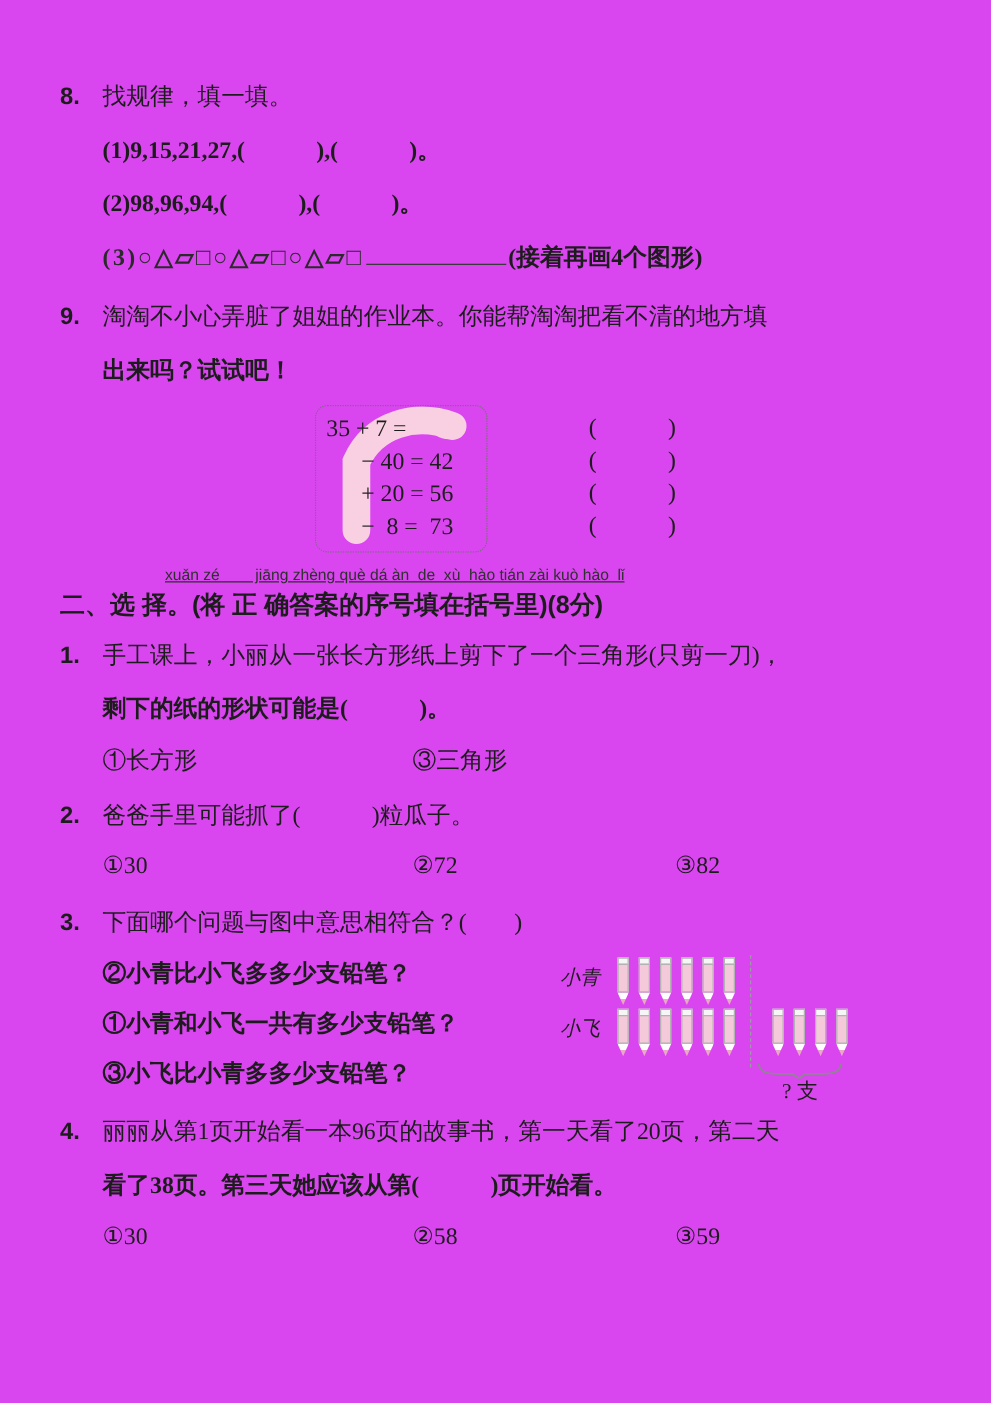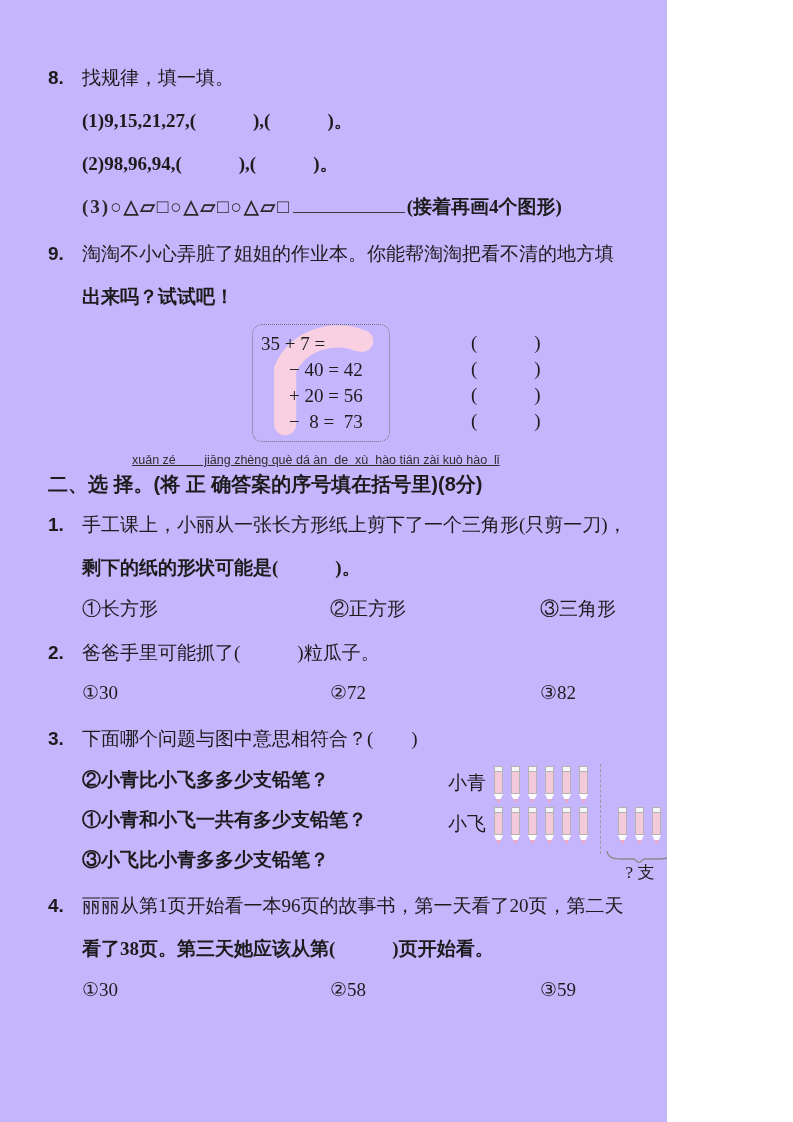--- a/index.html
+++ b/index.html
@@ -1,20 +1,20 @@
 <!DOCTYPE html>
 <html><head>
 <meta charset="utf-8">
 <style>
   html,body{margin:0;padding:0;background:#fff;}
   .page{
     position:relative;
-    width:667px;height:1122px;
+    width:793px;height:1122px;
     box-sizing:border-box;
-    background:#c4b5fd;
+    background:#d946ef;
     padding:52px 36px 0 48px;
     overflow:hidden;
     font-family:"Liberation Serif", serif;
     color:#1c1c1c;
   }
   .line{font-size:19px;line-height:43px;white-space:nowrap;}
   .sub{padding-left:34px;font-weight:bold;}
   .qnum{
     display:inline-block;width:34px;
     font-family:"Liberation Sans", sans-serif;
@@ -60,22 +60,23 @@
   .tight .line{line-height:40px;}
   .q-block{margin-top:4px;}
   
   .q3-cols{display:flex;align-items:flex-start;}
   .q3-opts{flex:0 0 400px;}
   .q3-opts .line{line-height:40px;}
   
   .fig{position:relative;margin-top:6px;width:260px;}
   .fig-row{display:flex;align-items:flex-start;height:41px;}
   .fig-label{
-    width:40px;font-size:19px;line-height:34px;
+    width:40px;font-size:16px;line-height:34px;
     flex:0 0 40px;
+    font-style:italic;
   }
   .fig-row .pencil-group{margin-left:6px;white-space:nowrap;}
   .pencil-group.right{margin-left:22px;}
   .pencil{display:inline-block;width:9px;margin-right:8px;vertical-align:top;}
   .p-cap{display:block;height:5px;background:#f6f6f6;border:1px solid #b3b3b3;border-bottom:none;box-sizing:border-box;}
   .p-body{display:block;height:23px;background:var(--pencil-pink,#f4c9da);border:1px solid #b3b3b3;box-sizing:border-box;}
   .p-tip{
     display:block;height:10px;width:9px;
     background:linear-gradient(to bottom,#fdfdfd 52%,var(--pencil-lead,#eba7c6) 52%);
     clip-path:polygon(0 0,100% 0,50% 100%);
@@ -135,21 +136,20 @@
   <div class="sec-pinyin">xuǎn zé　　 jiāng zhèng què dá àn  de  xù  hào tián zài kuò hào  lǐ</div>
   <div class="sec-title">二、选 择。(将 正 确答案的序号填在括号里)(8分)</div>
 
   <section class="q-block">
     <div class="line">
       <span class="qnum">1.</span><span class="qtext">手工课上，小丽从一张长方形纸上剪下了一个三角形(只剪一刀)，</span>
     </div>
     <div class="line sub">剩下的纸的形状可能是(　　　)。</div>
     <div class="opts">
       <span class="opt o1">①长方形</span>
-      <span class="opt o2">②正方形</span>
       <span class="opt o3">③三角形</span>
     </div>
   </section>
 
   <section class="q-block tight">
     <div class="line">
       <span class="qnum">2.</span><span class="qtext">爸爸手里可能抓了(　　　)粒瓜子。</span>
     </div>
     <div class="opts">
       <span class="opt o1">①30</span>

